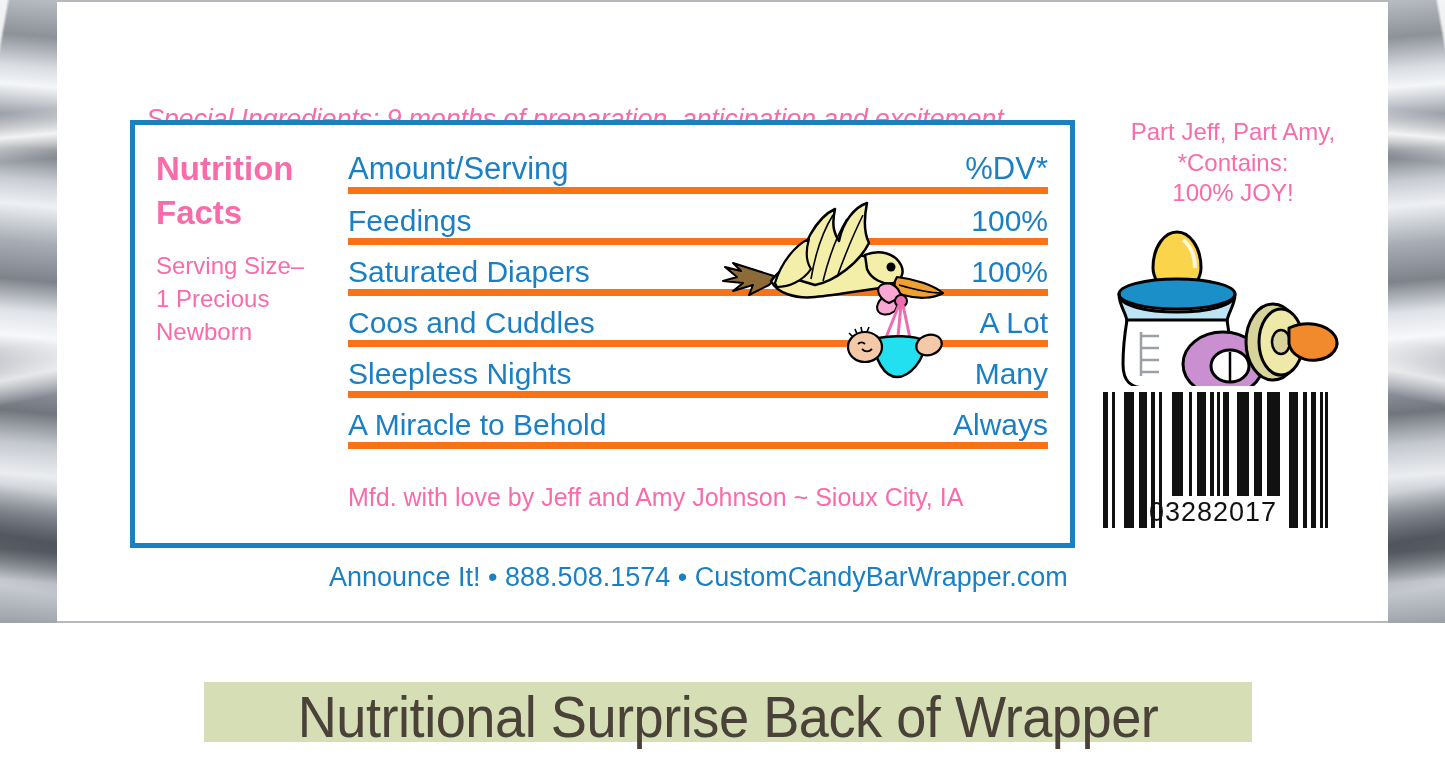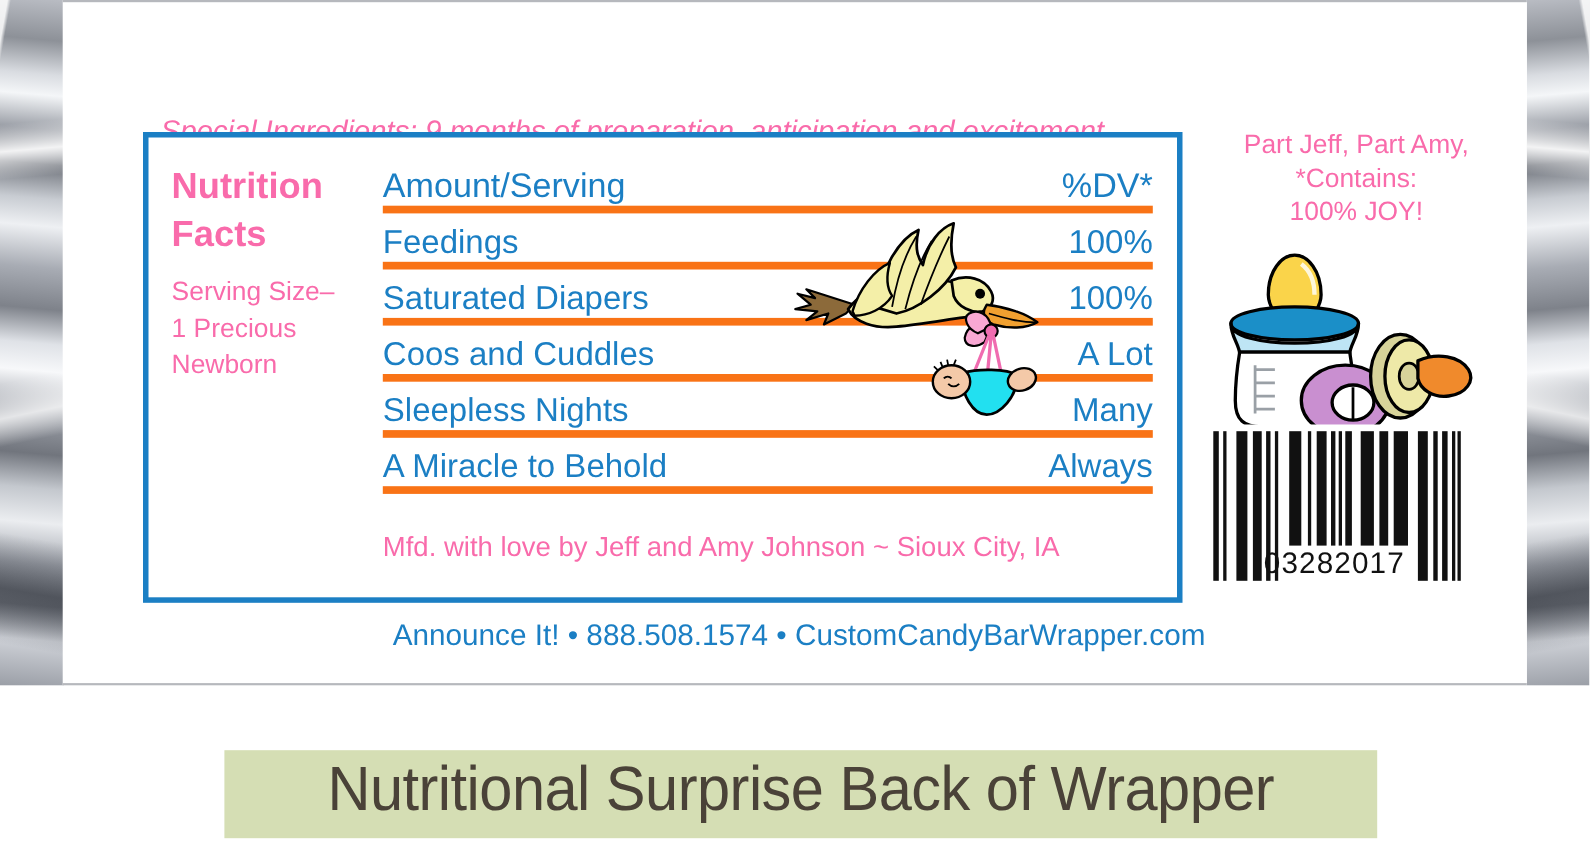--- a/index.html
+++ b/index.html
@@ -100,21 +100,21 @@
 
   
   #stork-art{
     position:absolute;left:584px;top:76px;width:240px;height:180px;
     pointer-events:none;
   }
 
   
   #announce-line{
     position:absolute;left:272px;top:560px;
-    font-size:27px;color:#1B7FC4;white-space:nowrap;margin-left:28px;
+    font-size:27px;color:#1B7FC4;white-space:nowrap;
   }
 
   
   #contains-text{
     position:absolute;left:1036px;top:115px;width:280px;
     text-align:center;font-size:24px;color:#F96BAB;line-height:1.28;
   }
   #bottle-art{
     position:absolute;left:1040px;top:222px;width:250px;height:170px;
   }
@@ -124,21 +124,21 @@
   }
   #barcode svg{display:block;}
   #barcode-number{
     position:absolute;left:0;right:0;bottom:6px;text-align:center;
     font-size:27px;color:#111;letter-spacing:1px;
     font-family:"Liberation Sans", sans-serif;
   }
 
   
   #caption-bar{
-    position:absolute;left:204px;top:682px;width:1048px;height:80px;
+    position:absolute;left:204px;top:682px;width:1048px;height:60px;
     background:#D5DEB4;
   }
   #caption-text{
     position:absolute;left:0;top:0;width:100%;height:70px;
     display:flex;align-items:center;justify-content:center;
     font-size:57px;color:#4A4238;
     font-family:"Liberation Sans", sans-serif;
     letter-spacing:-0.5px;
     transform:scaleX(0.95);
     white-space:nowrap;

